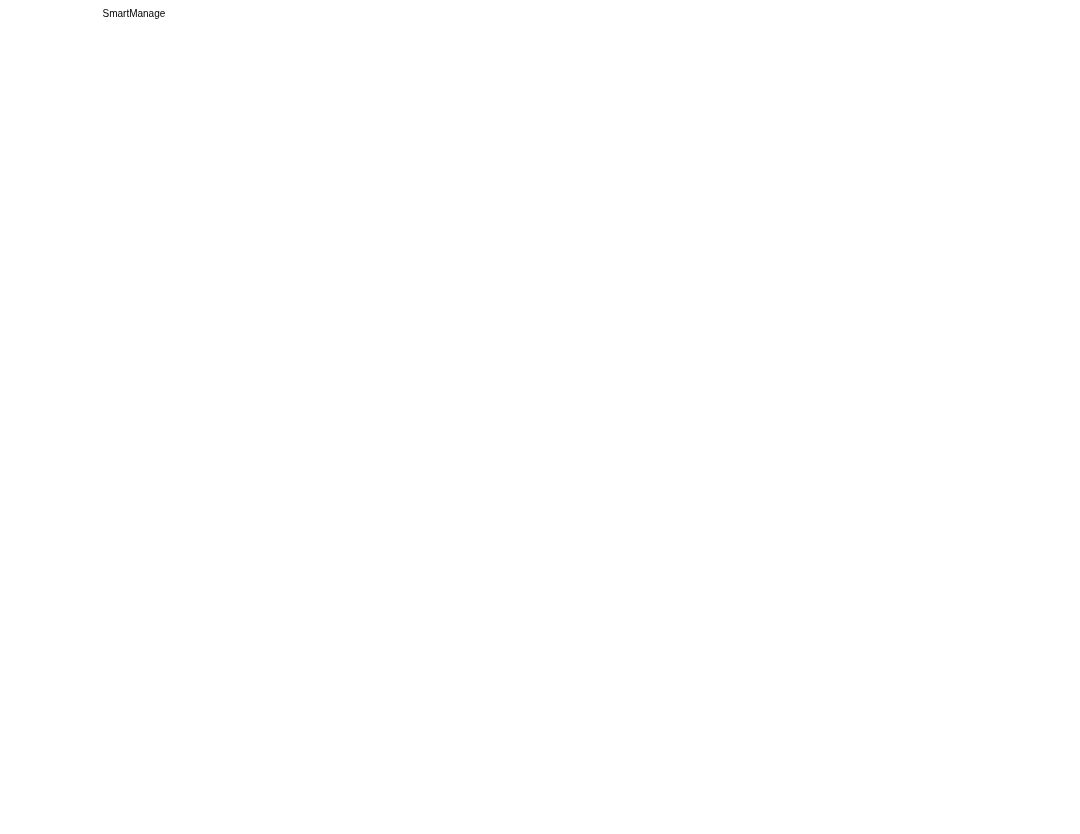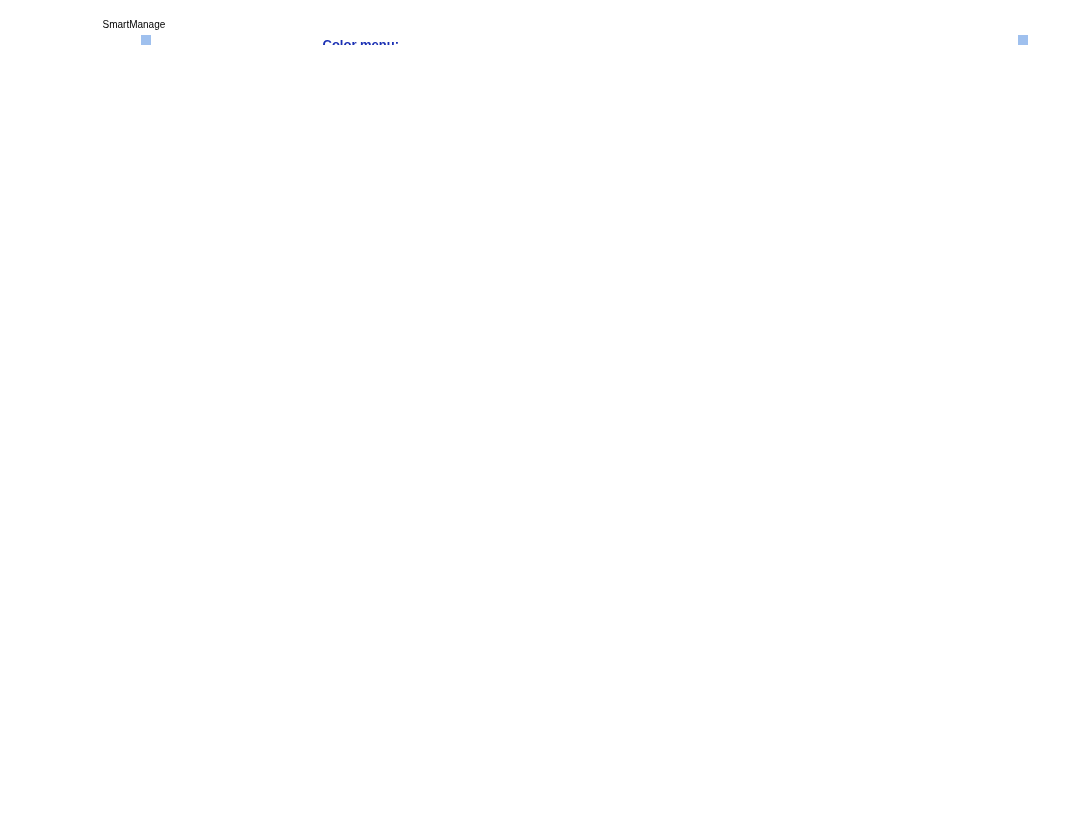--- a/index.html
+++ b/index.html
@@ -4,21 +4,21 @@
 <style>
   body {
     margin: 0;
     font-family: Arial, Helvetica, sans-serif;
     background: #fff;
     font-size: 13px;
     color: #000;
   }
   .page {
     width: 887px;
-    margin: 15px auto;
+    margin: 4px auto;
     position: relative;
   }
   .header-label {
     font-size: 10px;
     color: #000;
     padding: 4px 0 0 6px;
   }
   .bluebar-left {
     position: absolute;
     left: 44px;

